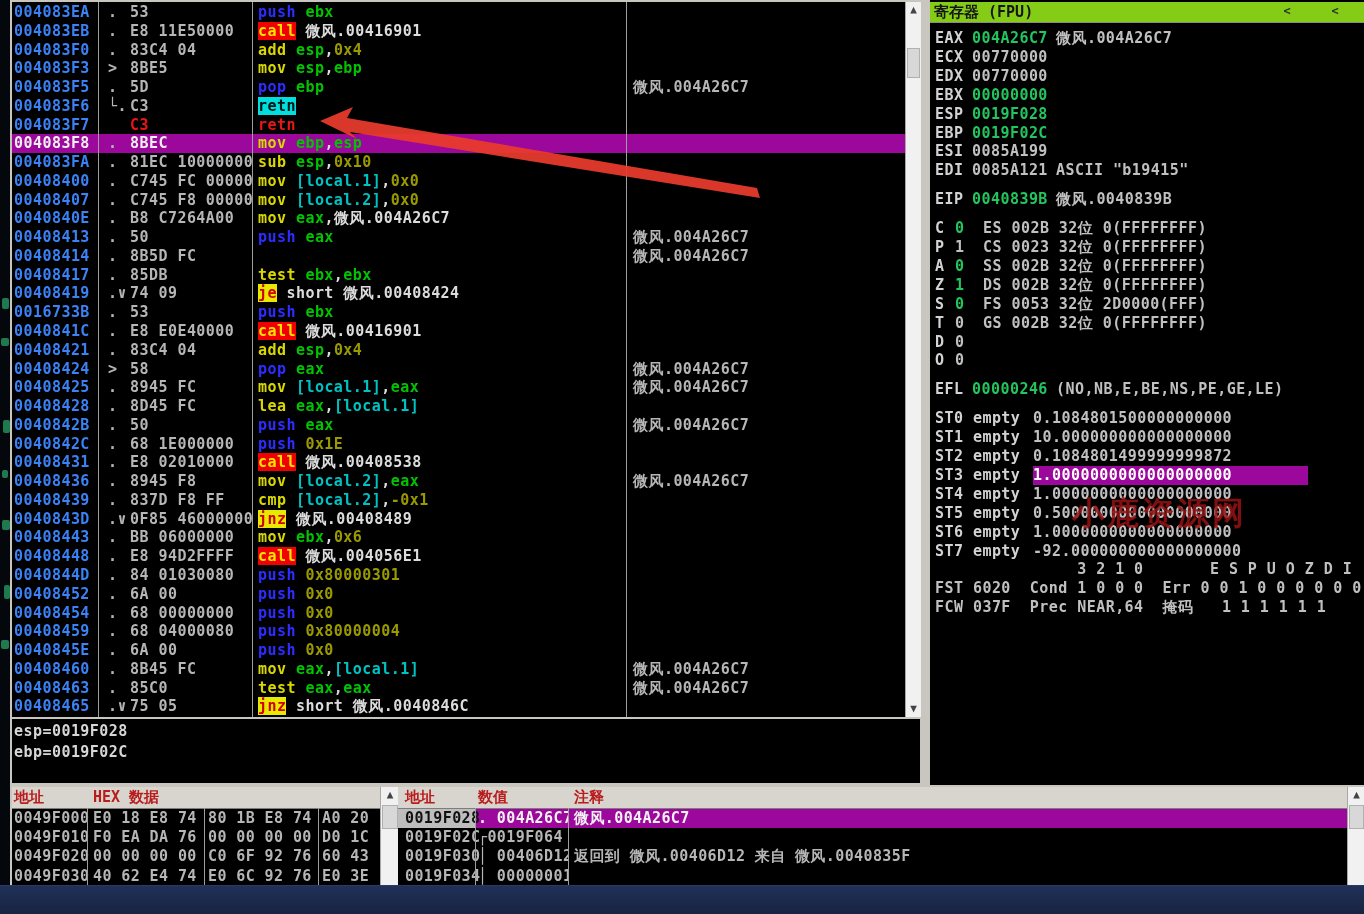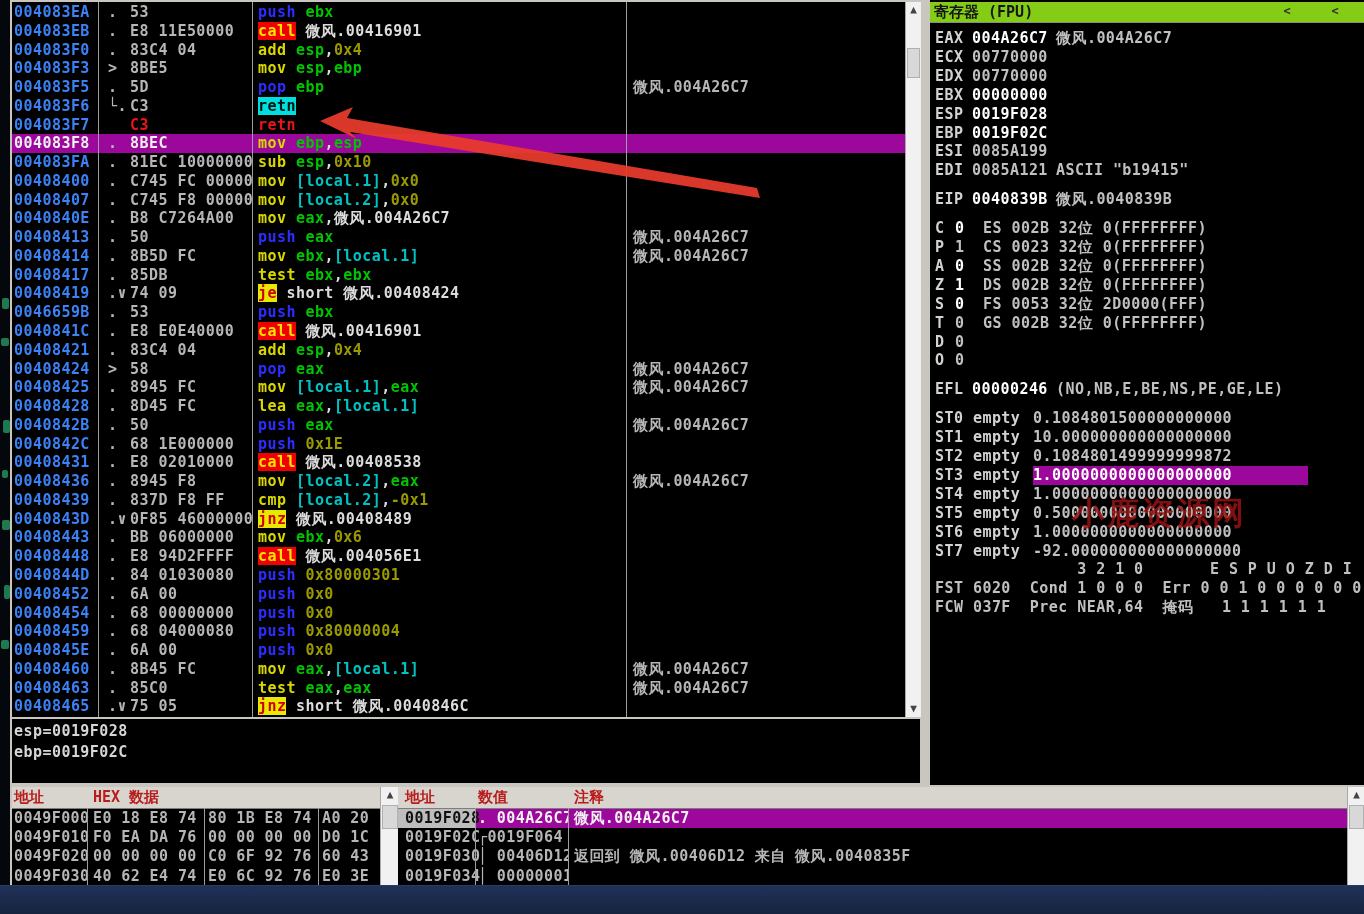--- a/index.html
+++ b/index.html
@@ -74,21 +74,21 @@
          font-size:12px;font-weight:bold;color:#333;}
   #regs-rows{position:absolute;left:0;top:21px;right:0;}
   .rline{position:absolute;left:0;right:0;height:19px;line-height:19px;font-size:15px;
          font-weight:bold;letter-spacing:.45px;white-space:pre;}
   .rline span{position:absolute;top:0;height:100%;}
   .rl{left:5px;color:#d2d2d2;} .rv{left:42px;} .rx{left:126px;color:#c0c0c0;}
   .fl{left:5px;color:#d2d2d2;} .fv{left:25px;} .fx{left:53px;color:#c0c0c0;}
   .sl{left:5px;color:#d2d2d2;} .sv{left:103px;color:#c0c0c0;}
   .sv.sthl{background:#9c089c;color:#ffffff;width:275px;}
   .rp{left:5px;color:#c0c0c0;}
-  .vr{color:#ffffff;} .vw{color:#c0c0c0;}
+  .vr{color:#22c55e;} .vw{color:#c0c0c0;}
 
   
   #watermark{position:absolute;left:1072px;top:492px;font-size:32px;font-weight:bold;
              letter-spacing:3px;color:rgba(150,18,18,.85);z-index:40;
              font-family:"DejaVu Sans",sans-serif;white-space:pre;}
   #arrow-svg{position:absolute;left:0;top:0;z-index:50;pointer-events:none;}
 
   
   #taskbar{position:absolute;left:0;top:885px;width:1364px;height:29px;z-index:30;
            background:linear-gradient(#203158,#17233f);border-top:1px solid #2a3a66;}
@@ -116,24 +116,24 @@
       <div class="drow"><span class="da">004083F3</span><span class="dp">&gt;</span><span class="dh">8BE5</span><span class="di"><span class="tk-y">mov </span><span class="tk-g">esp</span><span class="tk-w">,</span><span class="tk-g">ebp</span></span></div>
       <div class="drow"><span class="da">004083F5</span><span class="dp">.</span><span class="dh">5D</span><span class="di"><span class="tk-b">pop </span><span class="tk-g">ebp</span></span><span class="dc">微风.004A26C7</span></div>
       <div class="drow"><span class="da">004083F6</span><span class="dp">└.</span><span class="dh">C3</span><span class="di"><span class="tk-tb">retn</span></span></div>
       <div class="drow"><span class="da">004083F7</span><span class="dp"></span><span class="dh red">C3</span><span class="di"><span class="tk-r">retn</span></span></div>
       <div class="drow hl"><span class="da">004083F8</span><span class="dp">.</span><span class="dh">8BEC</span><span class="di"><span class="tk-y">mov </span><span class="tk-g">ebp</span><span class="tk-w">,</span><span class="tk-g">esp</span></span></div>
       <div class="drow"><span class="da">004083FA</span><span class="dp">.</span><span class="dh">81EC 10000000</span><span class="di"><span class="tk-y">sub </span><span class="tk-g">esp</span><span class="tk-w">,</span><span class="tk-o">0x10</span></span></div>
       <div class="drow"><span class="da">00408400</span><span class="dp">.</span><span class="dh">C745 FC 000000</span><span class="di"><span class="tk-y">mov </span><span class="tk-c">[local.1]</span><span class="tk-w">,</span><span class="tk-o">0x0</span></span></div>
       <div class="drow"><span class="da">00408407</span><span class="dp">.</span><span class="dh">C745 F8 000000</span><span class="di"><span class="tk-y">mov </span><span class="tk-c">[local.2]</span><span class="tk-w">,</span><span class="tk-o">0x0</span></span></div>
       <div class="drow"><span class="da">0040840E</span><span class="dp">.</span><span class="dh">B8 C7264A00</span><span class="di"><span class="tk-y">mov </span><span class="tk-g">eax</span><span class="tk-w">,</span><span class="tk-w">微风.004A26C7</span></span></div>
       <div class="drow"><span class="da">00408413</span><span class="dp">.</span><span class="dh">50</span><span class="di"><span class="tk-b">push </span><span class="tk-g">eax</span></span><span class="dc">微风.004A26C7</span></div>
-      <div class="drow"><span class="da">00408414</span><span class="dp">.</span><span class="dh">8B5D FC</span><span class="di"><span class="tk-y">mov </span><span class="tk-g">ebx</span><span class="tk-w">,</span><span class="tk-c">[local.1]</span></span><span class="dc">微风.004A26C7</span></div>
+      <div class="drow"><span class="da">00408414</span><span class="dp">.</span><span class="dh">8B5D FC</span><span class="dc">微风.004A26C7</span></div>
       <div class="drow"><span class="da">00408417</span><span class="dp">.</span><span class="dh">85DB</span><span class="di"><span class="tk-y">test </span><span class="tk-g">ebx</span><span class="tk-w">,</span><span class="tk-g">ebx</span></span></div>
       <div class="drow"><span class="da">00408419</span><span class="dp">.∨</span><span class="dh">74 09</span><span class="di"><span class="tk-jb">je</span><span class="tk-w"> short </span><span class="tk-w">微风.00408424</span></span></div>
-      <div class="drow"><span class="da">0046659B</span><span class="dp">.</span><span class="dh">53</span><span class="di"><span class="tk-b">push </span><span class="tk-g">ebx</span></span></div>
+      <div class="drow"><span class="da">0016733B</span><span class="dp">.</span><span class="dh">53</span><span class="di"><span class="tk-b">push </span><span class="tk-g">ebx</span></span></div>
       <div class="drow"><span class="da">0040841C</span><span class="dp">.</span><span class="dh">E8 E0E40000</span><span class="di"><span class="tk-cb">call</span><span class="tk-w"> 微风.00416901</span></span></div>
       <div class="drow"><span class="da">00408421</span><span class="dp">.</span><span class="dh">83C4 04</span><span class="di"><span class="tk-y">add </span><span class="tk-g">esp</span><span class="tk-w">,</span><span class="tk-o">0x4</span></span></div>
       <div class="drow"><span class="da">00408424</span><span class="dp">&gt;</span><span class="dh">58</span><span class="di"><span class="tk-b">pop </span><span class="tk-g">eax</span></span><span class="dc">微风.004A26C7</span></div>
       <div class="drow"><span class="da">00408425</span><span class="dp">.</span><span class="dh">8945 FC</span><span class="di"><span class="tk-y">mov </span><span class="tk-c">[local.1]</span><span class="tk-w">,</span><span class="tk-g">eax</span></span><span class="dc">微风.004A26C7</span></div>
       <div class="drow"><span class="da">00408428</span><span class="dp">.</span><span class="dh">8D45 FC</span><span class="di"><span class="tk-y">lea </span><span class="tk-g">eax</span><span class="tk-w">,</span><span class="tk-c">[local.1]</span></span></div>
       <div class="drow"><span class="da">0040842B</span><span class="dp">.</span><span class="dh">50</span><span class="di"><span class="tk-b">push </span><span class="tk-g">eax</span></span><span class="dc">微风.004A26C7</span></div>
       <div class="drow"><span class="da">0040842C</span><span class="dp">.</span><span class="dh">68 1E000000</span><span class="di"><span class="tk-b">push </span><span class="tk-o">0x1E</span></span></div>
       <div class="drow"><span class="da">00408431</span><span class="dp">.</span><span class="dh">E8 02010000</span><span class="di"><span class="tk-cb">call</span><span class="tk-w"> 微风.00408538</span></span></div>
       <div class="drow"><span class="da">00408436</span><span class="dp">.</span><span class="dh">8945 F8</span><span class="di"><span class="tk-y">mov </span><span class="tk-c">[local.2]</span><span class="tk-w">,</span><span class="tk-g">eax</span></span><span class="dc">微风.004A26C7</span></div>
       <div class="drow"><span class="da">00408439</span><span class="dp">.</span><span class="dh">837D F8 FF</span><span class="di"><span class="tk-y">cmp </span><span class="tk-c">[local.2]</span><span class="tk-w">,</span><span class="tk-o">-0x1</span></span></div>

